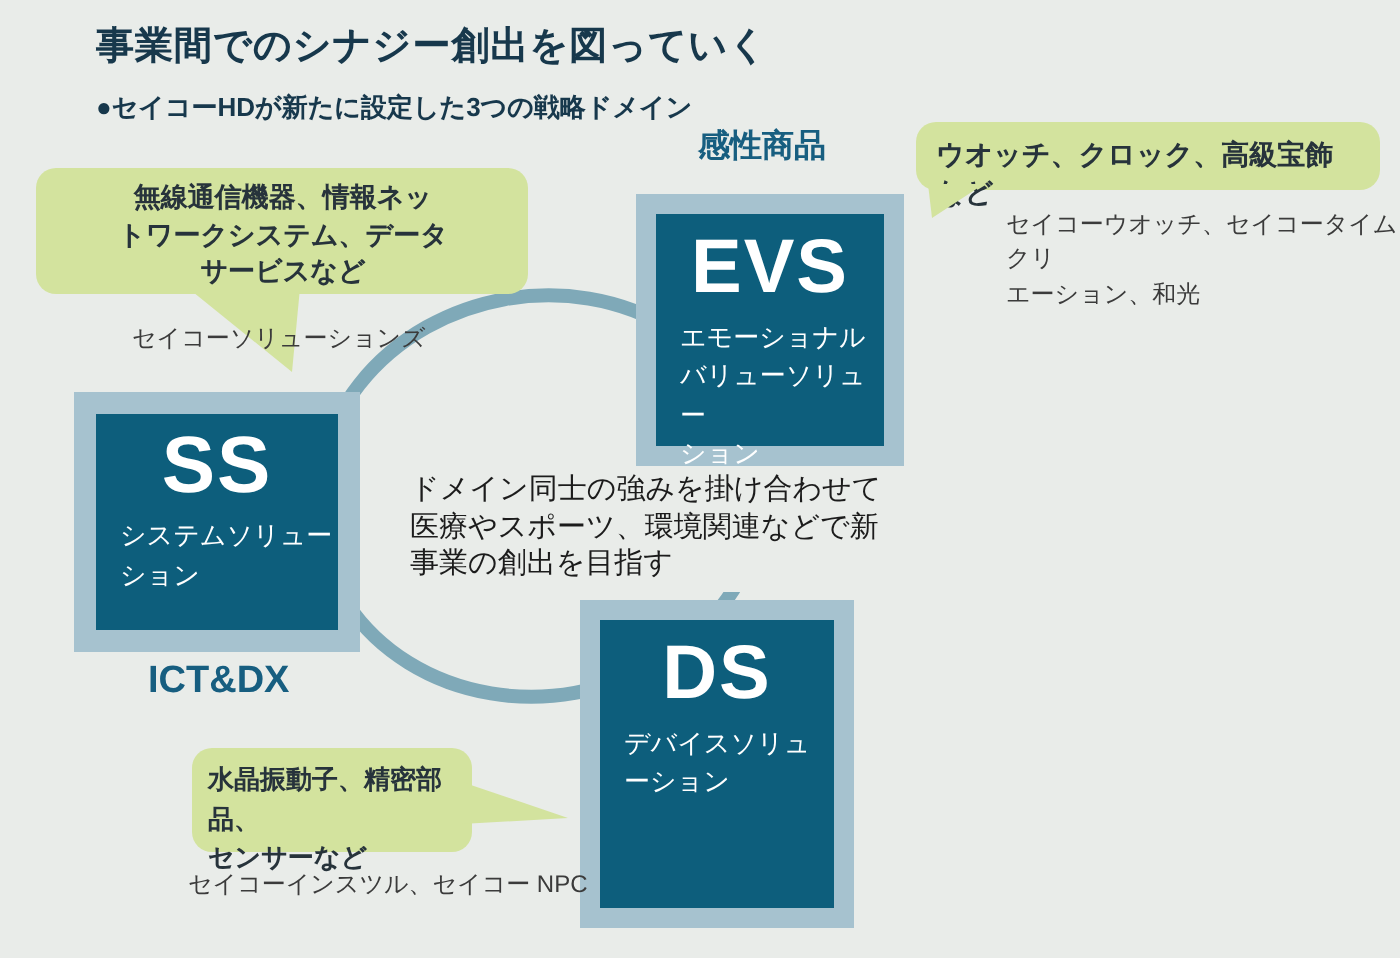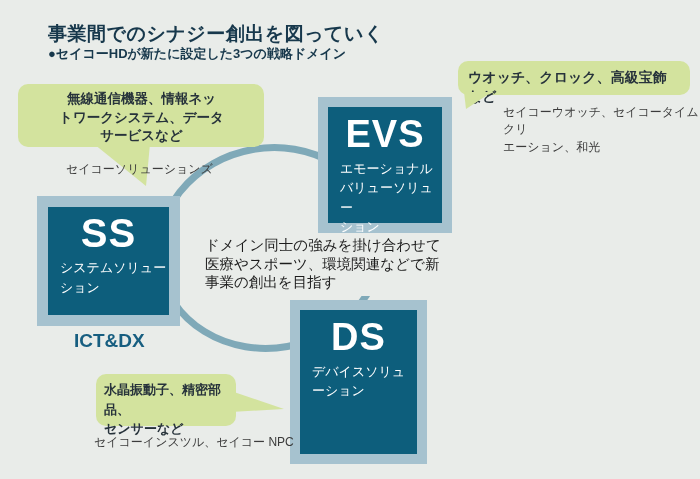--- a/index.html
+++ b/index.html
@@ -5,21 +5,21 @@
   :root{
     --page-bg:#e9ece9; --ink:#17384c; --tag:#175e80; --box-bg:#0d5e7c;
     --box-border:#a6c2cf; --ring:#7fa9b8; --bubble-bg:#d3e39e;
     --bubble-ink:#27333b; --note-ink:#1c1c1c; --label-ink:#3b3b3b; --box-text:#ffffff;
   }
   *{margin:0;padding:0;box-sizing:border-box;}
   body{background:#cccccc;font-family:"Liberation Sans","DejaVu Sans",sans-serif;}
   .canvas{position:relative;width:700px;height:479px;background:var(--page-bg);overflow:hidden;}
   .abs{position:absolute;}
   .ring-svg{left:0;top:0;width:700px;height:479px;pointer-events:none;}
-  .title{left:48px;top:21px;font-size:19px;font-weight:bold;color:var(--ink);letter-spacing:0.5px;}
+  .title{left:48px;top:10px;font-size:19px;font-weight:bold;color:var(--ink);letter-spacing:0.5px;}
   .subtitle{left:48px;top:45px;font-size:13px;font-weight:bold;color:var(--ink);}
   .bubble{background:var(--bubble-bg);border-radius:10px;color:var(--bubble-ink);
           font-weight:bold;white-space:pre-line;line-height:1.38;}
   .bubble-tl{left:18px;top:84px;width:246px;height:63px;font-size:13.5px;padding:6px 8px 6px 9px;text-align:center;}
   .bubble-tr{left:458px;top:61px;width:232px;height:34px;font-size:14px;padding:7px 10px;}
   .bubble-bl{left:96px;top:374px;width:140px;height:52px;font-size:13px;padding:6px 8px;line-height:1.5;}
   .tail-svg{pointer-events:none;}
   .companies{font-size:12px;color:var(--label-ink);white-space:pre-line;line-height:1.45;}
   .comp-ss{left:66px;top:161px;}
   .comp-evs{left:503px;top:104px;}
@@ -62,20 +62,21 @@
     <polygon points="4,4 60,4 56,46" fill="#d3e39e"></polygon>
   </svg>
   <div class="abs companies comp-ss">セイコーソリューションズ</div>
   <div class="abs domain-box box-ss">
     <span class="abbr">SS</span>
     <span class="dname">システムソリュー
 ション</span>
   </div>
   <div class="abs tag tag-ss">ICT&amp;DX</div>
 
+  <div class="abs tag tag-evs">感性商品</div>
   <div class="abs domain-box box-evs">
     <span class="abbr">EVS</span>
     <span class="dname">エモーショナル
 バリューソリュー
 ション</span>
   </div>
   <div class="abs bubble bubble-tr">ウオッチ、クロック、高級宝飾など</div>
   <svg class="abs tail-svg" style="left:460px;top:88px;width:40px;height:26px;" viewBox="0 0 40 26">
     <polygon points="4,4 32,4 6,21" fill="#d3e39e"></polygon>
   </svg>

